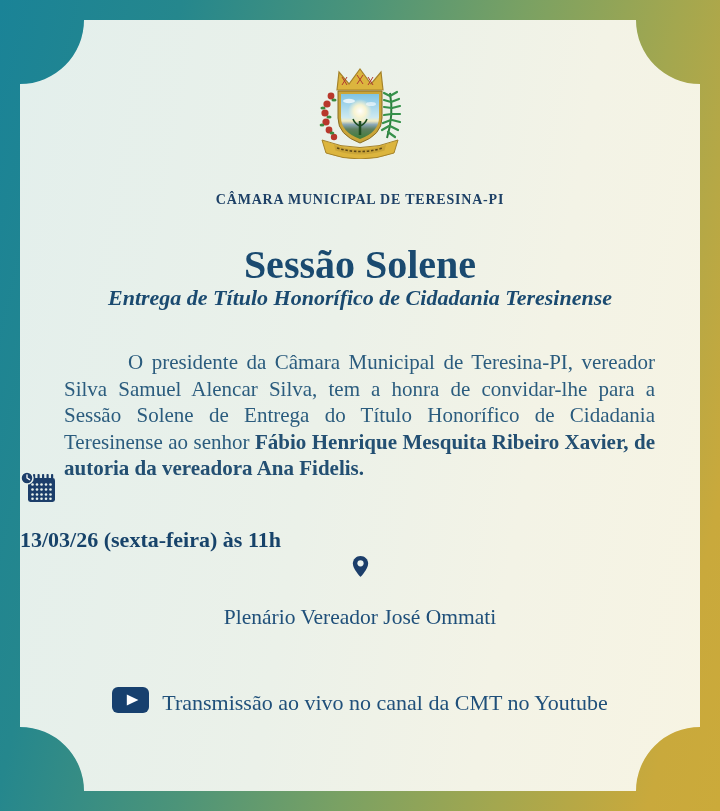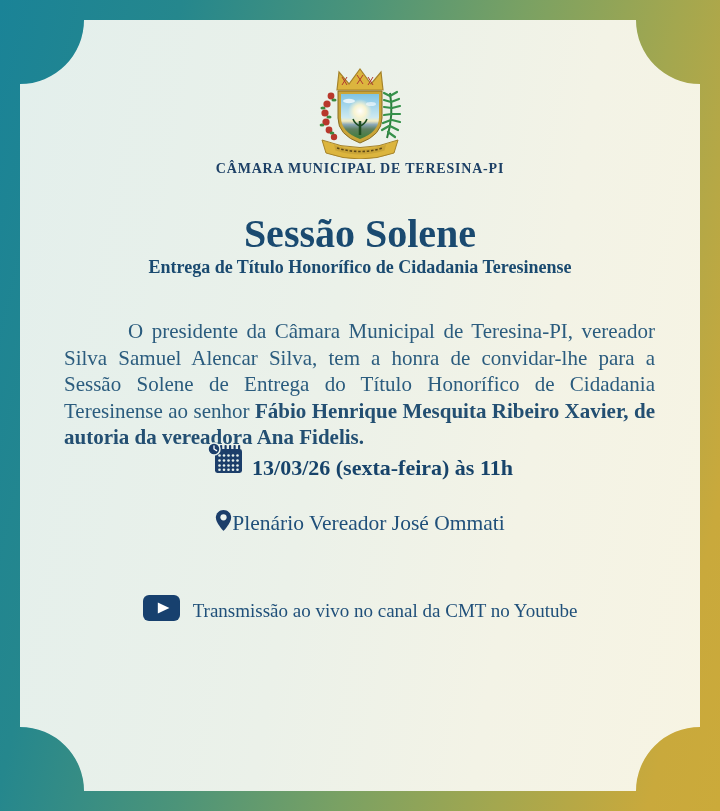--- a/index.html
+++ b/index.html
@@ -23,47 +23,47 @@
   .corner.tl{left:0;top:0;background:radial-gradient(circle 64px at 0 0,#21828f 0 63px,transparent 64px);}
   .corner.tr{right:0;top:0;background:radial-gradient(circle 64px at 100% 0,#97a75a 0 63px,transparent 64px);}
   .corner.bl{left:0;bottom:0;background:radial-gradient(circle 64px at 0 100%,#0f7f9d 0 63px,transparent 64px);}
   .corner.br{right:0;bottom:0;background:radial-gradient(circle 64px at 100% 100%,#c9a93c 0 63px,transparent 64px);}
 
   .content{position:relative;height:100%;text-align:center;}
   .logo-wrap{margin-top:43px;height:96px;}
   .logo-wrap svg{display:block;margin:0 auto;}
   .org-name{
     font-size:14px;font-weight:bold;letter-spacing:0.8px;
-    color:#1d4066;line-height:19px;
+    color:#1d4066;line-height:19px;margin-top:31px;
   }
   .title{
     margin-top:39px;font-size:40px;font-weight:bold;
     color:#1a4a70;line-height:34px;
   }
   .subtitle{
-    margin-top:3px;font-size:18px;font-weight:bold;
-    color:#1a4a70;line-height:26px;white-space:nowrap;
+    margin-top:3px;font-size:22px;font-weight:bold;
+    color:#1a4a70;line-height:26px;white-space:nowrap;font-style:italic;
   }
   .body-par{
     margin:38px 45px 0 44px;
     text-align:justify;text-indent:64px;
     font-size:21px;line-height:26.5px;color:#2b5c7e;
   }
   .body-par strong{color:#234f72;}
   .date-row{
-    height:34px;
-    display:flex;justify-content:center;align-items:flex-end;gap:9px;
-    font-size:22px;font-weight:bold;color:#17436a;line-height:34px;
+    margin-top:15px;height:34px;
+    display:flex;justify-content:center;align-items:flex-start;gap:9px;
+    font-size:22px;font-weight:bold;color:#17436a;line-height:34px;flex-direction:column;
   }
   .venue-block{margin-top:24px;font-size:21.5px;color:#20507a;line-height:26px;}
-  .venue-line{display:flex;justify-content:center;align-items:center;gap:0;}
+  .venue-line{display:flex;justify-content:center;align-items:center;gap:20px;flex-direction:column;}
   .stream-row{
     margin-top:58px;height:30px;
     display:flex;justify-content:center;align-items:center;gap:13px;
-    font-size:19px;color:#20507a;
+    font-size:22px;color:#20507a;
   }
   .icon{flex:0 0 auto;display:inline-block;}
 </style>
 </head>
 <body>
 
 <div class="stage">
   <div class="card">
     <div class="corner tl"></div>
     <div class="corner tr"></div>

